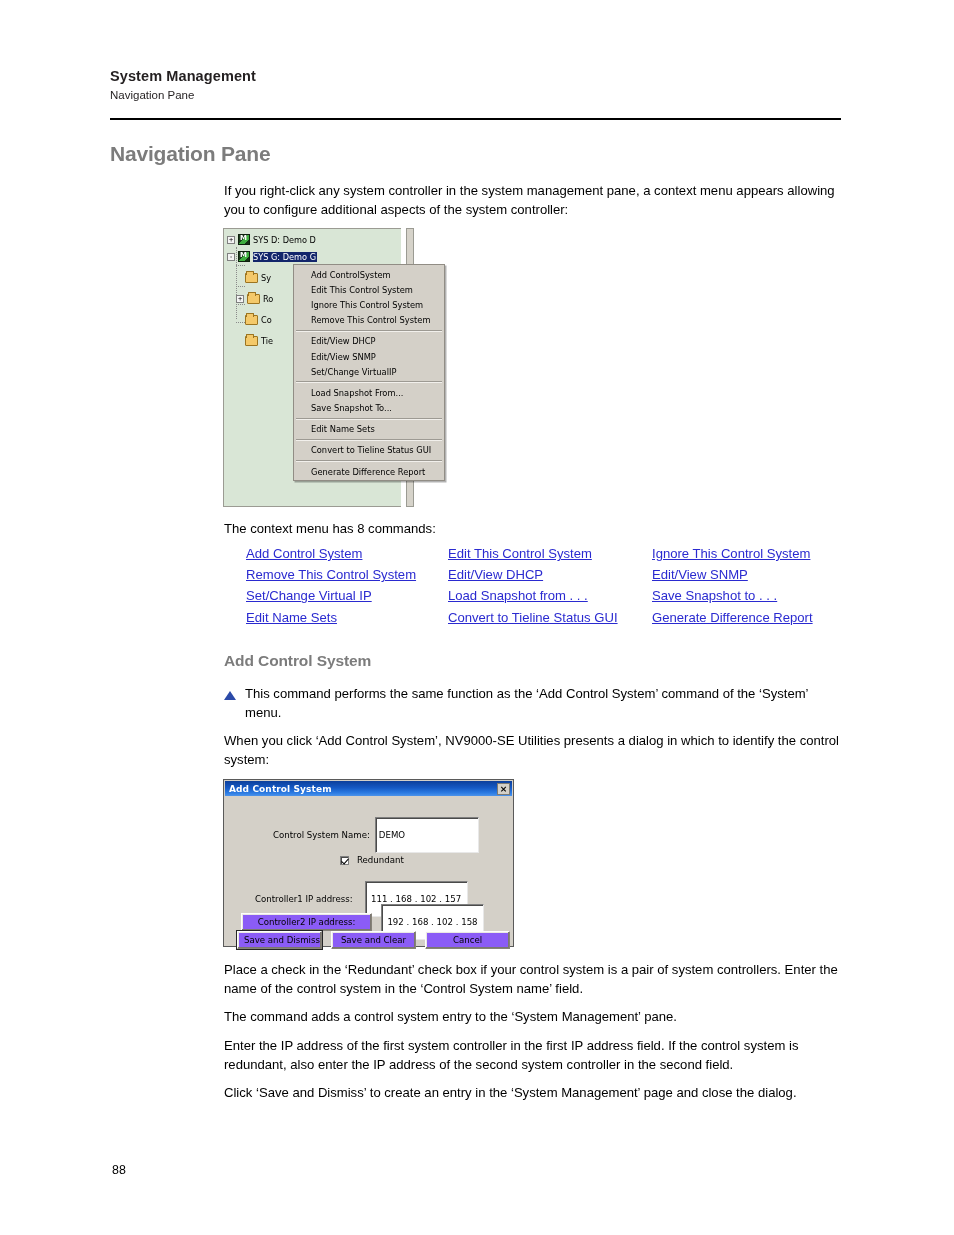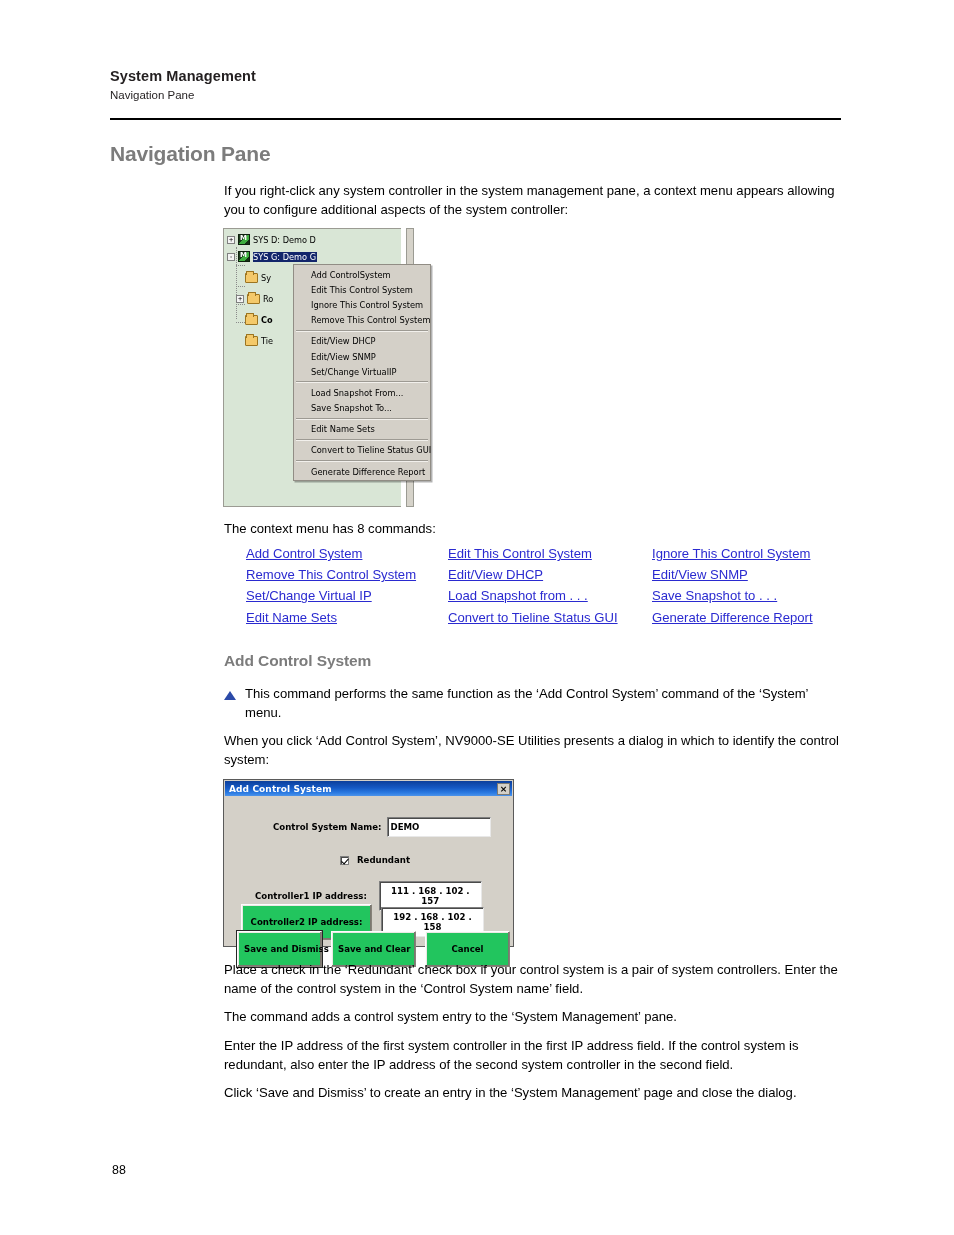--- a/index.html
+++ b/index.html
@@ -84,21 +84,21 @@
   .fld:before{
     content:"";position:absolute;left:0;top:-3px;width:6px;height:3px;
     background:#f4c96a;border:1px solid #9c7420;border-bottom:none;border-radius:1px 1px 0 0;
   }
   .sel { background:#12256b; color:#fff; padding-right:1px; }
   .dots { position:absolute; border-left:1px dotted #8a8a8a; }
   .dash { position:absolute; border-top:1px dotted #8a8a8a; }
 
   
   .ctxmenu {
-    position:absolute; left:70px; top:36px; width:138px;
+    position:absolute; left:70px; top:36px; width:152px;
     background:#d4d0c8; border:1px solid #918d85;
     box-shadow:1.5px 1.5px 0 rgba(0,0,0,.30);
     font-family:"DejaVu Sans", sans-serif; font-size:8.3px; color:#000;
     padding:2px 0 1px 0;
   }
   .ctxmenu .mi { padding:2.6px 6px 2.6px 17px; line-height:10px; white-space:nowrap; cursor:default; }
   .ctxmenu .sep { height:0; border-top:1px solid #9d9a93; border-bottom:1px solid #f2f0ec; margin:2px 2px; }
 
   
   .dlg {
@@ -110,35 +110,35 @@
     height:15px; margin:1px;
     background:linear-gradient(180deg,#0c3f9b 0%,#1559c4 45%,#2a7ae2 78%,#4b93ea 100%);
     display:flex; align-items:center; padding:0 2px 0 4px;
   }
   .dlg-tb-txt { color:#fff; font-weight:bold; font-size:9px; letter-spacing:.1px; flex:1; }
   .dlg-x {
     width:13px;height:12px;background:#d4d0c8;border:1px solid #7c7a74;
     color:#000;font-size:9px;font-weight:bold;line-height:10px;text-align:center;
     font-family:"DejaVu Sans", sans-serif; cursor:pointer;
   }
-  .dlg-body { position:relative; height:132px;font-weight:bold; }
+  .dlg-body { position:relative; height:132px; }
 
   .row { position:absolute; display:flex; align-items:center; }
   .lbl { font-size:8.6px; }
   .txtin {
     background:#fff; border:1px solid #7f7f7f; border-right-color:#e8e8e8; border-bottom-color:#e8e8e8;
     box-shadow:inset 1px 1px 0 #4a4a4a;
-    font-family:"DejaVu Sans", sans-serif; font-size:8.6px; padding:4px 3px; line-height:10px;
+    font-family:"DejaVu Sans", sans-serif; font-size:8.6px; padding:12px 3px; line-height:10px;
   }
   .btn {
-    background:#22c55e; border:1px solid #868279;
+    background:#8b5cf6; border:1px solid #868279;
     border-top-color:#fdfdfd; border-left-color:#fdfdfd;
     box-shadow:inset -1px -1px 0 #7b776f, inset 1px 1px 0 #ebe9e4;
     font-family:"DejaVu Sans", sans-serif; font-size:8.6px;
-    padding:12px 6px; text-align:center; cursor:pointer; white-space:nowrap;
+    padding:3px 6px; text-align:center; cursor:pointer; white-space:nowrap;
   }
   .btn.default { outline:1px solid #262626; outline-offset:0px; }
   .chkwrap { display:flex; align-items:center; gap:8px; }
   .chk {
     width:9px;height:9px;background:#fff;border:1px solid #7f7f7f;
     box-shadow:inset 1px 1px 0 #4a4a4a; position:relative; flex:0 0 auto;
   }
   .chk:after{
     content:"";position:absolute;left:2px;top:0px;width:3px;height:6px;
     border:solid #000;border-width:0 1.4px 1.4px 0;transform:rotate(42deg);
@@ -188,21 +188,21 @@
       <span class="fld"></span>
       <span>Sy</span>
     </div>
 
     <div class="trow" style="left:12px; top:63px;">
       <span class="tog">+</span>
       <span class="fld"></span>
       <span>Ro</span>
     </div>
 
-    <div class="trow" style="left:21px; top:84px;font-weight:bold;">
+    <div class="trow" style="left:21px; top:84px;">
       <span class="fld"></span>
       <span>Co</span>
     </div>
 
     <div class="trow" style="left:21px; top:105px;">
       <span class="fld"></span>
       <span>Tie</span>
     </div>
   </div>
 

